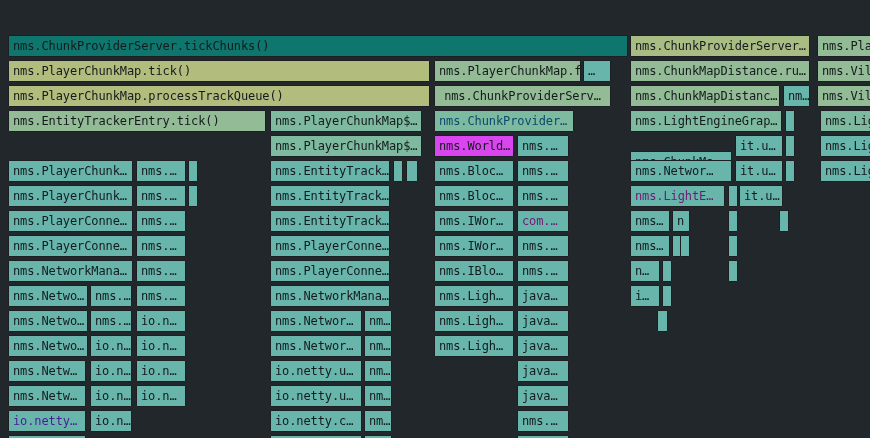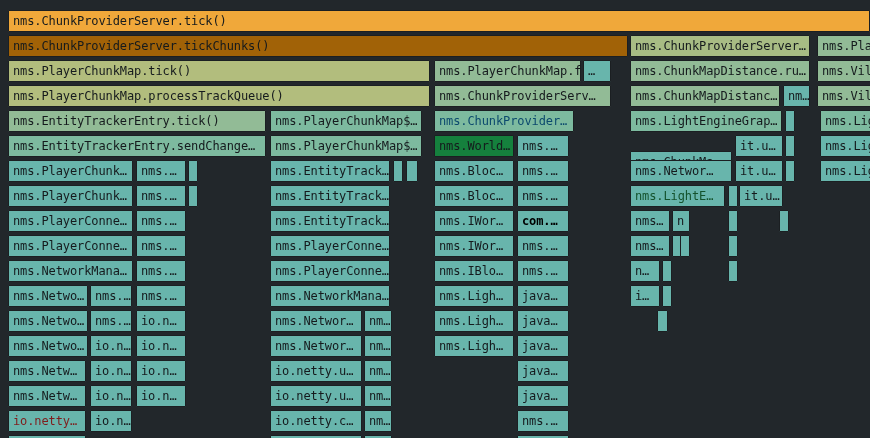--- a/index.html
+++ b/index.html
@@ -21,43 +21,41 @@
     white-space:nowrap;
     overflow:hidden;
     padding:0 4px;
     letter-spacing:-0.1px;
   }
 </style>
 </head>
 <body>
 
 <div id="flame" style="background: rgb(34, 39, 43); width: 870px; height: 438px;">
-    <div class="frame" style="left: 8px; top: 10px; width: 862px; height: 22px; background: rgb(240, 168, 58); border-color: rgb(27, 31, 34); color: rgb(21, 26, 29);">nms.ChunkProviderServer.tick()</div>
-    <div class="frame" style="left: 8px; top: 35px; width: 620px; height: 22px; background: #a16207; border-color: rgb(27, 31, 34); color: rgb(21, 26, 29);">nms.ChunkProviderServer.tickChunks()</div>
+    <div class="frame" style="left: 8px; top: 35px; width: 620px; height: 22px; background: #0f766e; border-color: rgb(27, 31, 34); color: rgb(21, 26, 29);">nms.ChunkProviderServer.tickChunks()</div>
     <div class="frame" style="left: 630px; top: 35px; width: 180px; height: 22px; background: rgb(168, 188, 132); border-color: rgb(27, 31, 34); color: rgb(21, 26, 29);">nms.ChunkProviderServer…</div>
     <div class="frame" style="left: 817px; top: 35px; width: 56px; height: 22px; background: rgb(146, 187, 150); border-color: rgb(27, 31, 34); color: rgb(21, 26, 29);">nms.Play</div>
     <div class="frame" style="left: 8px; top: 60px; width: 422px; height: 22px; background: rgb(178, 189, 125); border-color: rgb(27, 31, 34); color: rgb(21, 26, 29);">nms.PlayerChunkMap.tick()</div>
     <div class="frame" style="left: 434px; top: 60px; width: 147px; height: 22px; background: rgb(146, 187, 150); border-color: rgb(27, 31, 34); color: rgb(21, 26, 29);">nms.PlayerChunkMap.fo…</div>
     <div class="frame" style="left: 583px; top: 60px; width: 28px; height: 22px; background: rgb(104, 181, 172); border-color: rgb(27, 31, 34); color: rgb(21, 26, 29);">…</div>
     <div class="frame" style="left: 630px; top: 60px; width: 180px; height: 22px; background: rgb(146, 187, 150); border-color: rgb(27, 31, 34); color: rgb(21, 26, 29);">nms.ChunkMapDistance.ru…</div>
     <div class="frame" style="left: 817px; top: 60px; width: 56px; height: 22px; background: rgb(146, 187, 150); border-color: rgb(27, 31, 34); color: rgb(21, 26, 29);">nms.Vill</div>
     <div class="frame" style="left: 8px; top: 85px; width: 422px; height: 22px; background: rgb(178, 189, 125); border-color: rgb(27, 31, 34); color: rgb(21, 26, 29);">nms.PlayerChunkMap.processTrackQueue()</div>
-    <div class="frame" style="left: 434px; top: 85px; width: 177px; height: 22px; background: rgb(146, 187, 150); border-color: rgb(27, 31, 34); color: rgb(21, 26, 29);">nms.ChunkProviderServ…</div>
+    <div class="frame" style="left: 434px; top: 85px; width: 177px; height: 22px; background: rgb(146, 187, 150); border-color: rgb(27, 31, 34); color: rgb(21, 26, 29); text-align: center;">nms.ChunkProviderServ…</div>
     <div class="frame" style="left: 630px; top: 85px; width: 150px; height: 22px; background: rgb(146, 187, 150); border-color: rgb(27, 31, 34); color: rgb(21, 26, 29); text-align: center;">nms.ChunkMapDistanc…</div>
     <div class="frame" style="left: 783px; top: 85px; width: 27px; height: 22px; background: rgb(104, 181, 172); border-color: rgb(27, 31, 34); color: rgb(21, 26, 29);">nm…</div>
     <div class="frame" style="left: 817px; top: 85px; width: 56px; height: 22px; background: rgb(146, 187, 150); border-color: rgb(27, 31, 34); color: rgb(21, 26, 29);">nms.Vill</div>
     <div class="frame" style="left: 8px; top: 110px; width: 258px; height: 22px; background: rgb(146, 187, 150); border-color: rgb(27, 31, 34); color: rgb(21, 26, 29);">nms.EntityTrackerEntry.tick()</div>
     <div class="frame" style="left: 270px; top: 110px; width: 152px; height: 22px; background: rgb(125, 186, 159); border-color: rgb(27, 31, 34); color: rgb(21, 26, 29);">nms.PlayerChunkMap$…</div>
     <div class="frame" style="left: 434px; top: 110px; width: 140px; height: 22px; background: rgb(125, 186, 159); border-color: rgb(27, 31, 34); color: #0c4a6e;">nms.ChunkProvider…</div>
     <div class="frame" style="left: 630px; top: 110px; width: 152px; height: 22px; background: rgb(125, 186, 159); border-color: rgb(27, 31, 34); color: rgb(21, 26, 29);">nms.LightEngineGrap…</div>
     <div class="frame" style="left: 785px; top: 110px; width: 9px; height: 22px; background: rgb(104, 181, 172); border-color: rgb(27, 31, 34); color: rgb(21, 26, 29);"></div>
     <div class="frame" style="left: 820px; top: 110px; width: 53px; height: 22px; background: rgb(125, 186, 159); border-color: rgb(27, 31, 34); color: rgb(21, 26, 29);">nms.Ligh</div>
-    <div class="frame" style="left: 8px; top: 135px; width: 258px; height: 22px; background: rgb(125, 186, 159); border-color: rgb(27, 31, 34); color: rgb(21, 26, 29);">nms.EntityTrackerEntry.sendChange…</div>
     <div class="frame" style="left: 270px; top: 135px; width: 152px; height: 22px; background: rgb(125, 186, 159); border-color: rgb(27, 31, 34); color: rgb(21, 26, 29);">nms.PlayerChunkMap$…</div>
-    <div class="frame" style="left: 434px; top: 135px; width: 80px; height: 22px; background: #15803d; border-color: rgb(27, 31, 34); color: rgb(21, 26, 29);">nms.World…</div>
+    <div class="frame" style="left: 434px; top: 135px; width: 80px; height: 22px; background: #d946ef; border-color: rgb(27, 31, 34); color: rgb(21, 26, 29);">nms.World…</div>
     <div class="frame" style="left: 517px; top: 135px; width: 52px; height: 22px; background: rgb(104, 181, 172); border-color: rgb(27, 31, 34); color: rgb(21, 26, 29);">nms.…</div>
     <div class="frame" style="left: 630px; top: 151px; width: 102px; height: 22px; background: rgb(104, 181, 172); border-color: rgb(27, 31, 34); color: rgb(21, 26, 29);">nms.ChunkMa…</div>
     <div class="frame" style="left: 735px; top: 135px; width: 48px; height: 22px; background: rgb(104, 181, 172); border-color: rgb(27, 31, 34); color: rgb(21, 26, 29);">it.u…</div>
     <div class="frame" style="left: 785px; top: 135px; width: 9px; height: 22px; background: rgb(104, 181, 172); border-color: rgb(27, 31, 34); color: rgb(21, 26, 29);"></div>
     <div class="frame" style="left: 820px; top: 135px; width: 53px; height: 22px; background: rgb(104, 181, 172); border-color: rgb(27, 31, 34); color: rgb(21, 26, 29);">nms.Ligh</div>
     <div class="frame" style="left: 8px; top: 160px; width: 125px; height: 22px; background: rgb(104, 181, 172); border-color: rgb(27, 31, 34); color: rgb(21, 26, 29);">nms.PlayerChunk…</div>
     <div class="frame" style="left: 136px; top: 160px; width: 50px; height: 22px; background: rgb(104, 181, 172); border-color: rgb(27, 31, 34); color: rgb(21, 26, 29);">nms.…</div>
     <div class="frame" style="left: 188px; top: 160px; width: 6px; height: 22px; background: rgb(104, 181, 172); border-color: rgb(27, 31, 34); color: rgb(21, 26, 29);"></div>
     <div class="frame" style="left: 270px; top: 160px; width: 120px; height: 22px; background: rgb(104, 181, 172); border-color: rgb(27, 31, 34); color: rgb(21, 26, 29);">nms.EntityTrack…</div>
     <div class="frame" style="left: 393px; top: 160px; width: 10px; height: 22px; background: rgb(104, 181, 172); border-color: rgb(27, 31, 34); color: rgb(21, 26, 29);"></div>
@@ -67,28 +65,28 @@
     <div class="frame" style="left: 630px; top: 160px; width: 102px; height: 22px; background: rgb(104, 181, 172); border-color: rgb(27, 31, 34); color: rgb(21, 26, 29);">nms.Networ…</div>
     <div class="frame" style="left: 735px; top: 160px; width: 48px; height: 22px; background: rgb(104, 181, 172); border-color: rgb(27, 31, 34); color: rgb(21, 26, 29);">it.u…</div>
     <div class="frame" style="left: 785px; top: 160px; width: 9px; height: 22px; background: rgb(104, 181, 172); border-color: rgb(27, 31, 34); color: rgb(21, 26, 29);"></div>
     <div class="frame" style="left: 820px; top: 160px; width: 53px; height: 22px; background: rgb(104, 181, 172); border-color: rgb(27, 31, 34); color: rgb(21, 26, 29);">nms.Ligh</div>
     <div class="frame" style="left: 8px; top: 185px; width: 125px; height: 22px; background: rgb(104, 181, 172); border-color: rgb(27, 31, 34); color: rgb(21, 26, 29);">nms.PlayerChunk…</div>
     <div class="frame" style="left: 136px; top: 185px; width: 50px; height: 22px; background: rgb(104, 181, 172); border-color: rgb(27, 31, 34); color: rgb(21, 26, 29);">nms.…</div>
     <div class="frame" style="left: 188px; top: 185px; width: 6px; height: 22px; background: rgb(104, 181, 172); border-color: rgb(27, 31, 34); color: rgb(21, 26, 29);"></div>
     <div class="frame" style="left: 270px; top: 185px; width: 120px; height: 22px; background: rgb(104, 181, 172); border-color: rgb(27, 31, 34); color: rgb(21, 26, 29);">nms.EntityTrack…</div>
     <div class="frame" style="left: 434px; top: 185px; width: 80px; height: 22px; background: rgb(104, 181, 172); border-color: rgb(27, 31, 34); color: rgb(21, 26, 29);">nms.Bloc…</div>
     <div class="frame" style="left: 517px; top: 185px; width: 52px; height: 22px; background: rgb(104, 181, 172); border-color: rgb(27, 31, 34); color: rgb(21, 26, 29);">nms.…</div>
-    <div class="frame" style="left: 630px; top: 185px; width: 95px; height: 22px; background: rgb(104, 181, 172); border-color: rgb(27, 31, 34); color: #14532d;">nms.LightE…</div>
+    <div class="frame" style="left: 630px; top: 185px; width: 95px; height: 22px; background: rgb(104, 181, 172); border-color: rgb(27, 31, 34); color: #701a75;">nms.LightE…</div>
     <div class="frame" style="left: 728px; top: 185px; width: 8px; height: 22px; background: rgb(104, 181, 172); border-color: rgb(27, 31, 34); color: rgb(21, 26, 29);"></div>
     <div class="frame" style="left: 739px; top: 185px; width: 44px; height: 22px; background: rgb(104, 181, 172); border-color: rgb(27, 31, 34); color: rgb(21, 26, 29);">it.u…</div>
     <div class="frame" style="left: 8px; top: 210px; width: 125px; height: 22px; background: rgb(104, 181, 172); border-color: rgb(27, 31, 34); color: rgb(21, 26, 29);">nms.PlayerConne…</div>
     <div class="frame" style="left: 136px; top: 210px; width: 50px; height: 22px; background: rgb(104, 181, 172); border-color: rgb(27, 31, 34); color: rgb(21, 26, 29);">nms.…</div>
     <div class="frame" style="left: 270px; top: 210px; width: 120px; height: 22px; background: rgb(104, 181, 172); border-color: rgb(27, 31, 34); color: rgb(21, 26, 29);">nms.EntityTrack…</div>
     <div class="frame" style="left: 434px; top: 210px; width: 80px; height: 22px; background: rgb(104, 181, 172); border-color: rgb(27, 31, 34); color: rgb(21, 26, 29);">nms.IWor…</div>
-    <div class="frame" style="left: 517px; top: 210px; width: 52px; height: 22px; background: rgb(104, 181, 172); border-color: rgb(27, 31, 34); color: #000000; font-weight: bold;">com.…</div>
+    <div class="frame" style="left: 517px; top: 210px; width: 52px; height: 22px; background: rgb(104, 181, 172); border-color: rgb(27, 31, 34); color: #701a75;">com.…</div>
     <div class="frame" style="left: 630px; top: 210px; width: 40px; height: 22px; background: rgb(104, 181, 172); border-color: rgb(27, 31, 34); color: rgb(21, 26, 29);">nms…</div>
     <div class="frame" style="left: 672px; top: 210px; width: 18px; height: 22px; background: rgb(104, 181, 172); border-color: rgb(27, 31, 34); color: rgb(21, 26, 29);">n</div>
     <div class="frame" style="left: 728px; top: 210px; width: 8px; height: 22px; background: rgb(104, 181, 172); border-color: rgb(27, 31, 34); color: rgb(21, 26, 29);"></div>
     <div class="frame" style="left: 779px; top: 210px; width: 5px; height: 22px; background: rgb(104, 181, 172); border-color: rgb(27, 31, 34); color: rgb(21, 26, 29);"></div>
     <div class="frame" style="left: 8px; top: 235px; width: 125px; height: 22px; background: rgb(104, 181, 172); border-color: rgb(27, 31, 34); color: rgb(21, 26, 29);">nms.PlayerConne…</div>
     <div class="frame" style="left: 136px; top: 235px; width: 50px; height: 22px; background: rgb(104, 181, 172); border-color: rgb(27, 31, 34); color: rgb(21, 26, 29);">nms.…</div>
     <div class="frame" style="left: 270px; top: 235px; width: 120px; height: 22px; background: rgb(104, 181, 172); border-color: rgb(27, 31, 34); color: rgb(21, 26, 29);">nms.PlayerConne…</div>
     <div class="frame" style="left: 434px; top: 235px; width: 80px; height: 22px; background: rgb(104, 181, 172); border-color: rgb(27, 31, 34); color: rgb(21, 26, 29);">nms.IWor…</div>
     <div class="frame" style="left: 517px; top: 235px; width: 52px; height: 22px; background: rgb(104, 181, 172); border-color: rgb(27, 31, 34); color: rgb(21, 26, 29);">nms.…</div>
     <div class="frame" style="left: 630px; top: 235px; width: 40px; height: 22px; background: rgb(104, 181, 172); border-color: rgb(27, 31, 34); color: rgb(21, 26, 29);">nms…</div>
@@ -131,21 +129,21 @@
     <div class="frame" style="left: 136px; top: 360px; width: 50px; height: 22px; background: rgb(104, 181, 172); border-color: rgb(27, 31, 34); color: rgb(21, 26, 29);">io.n…</div>
     <div class="frame" style="left: 270px; top: 360px; width: 92px; height: 22px; background: rgb(104, 181, 172); border-color: rgb(27, 31, 34); color: rgb(21, 26, 29);">io.netty.u…</div>
     <div class="frame" style="left: 364px; top: 360px; width: 28px; height: 22px; background: rgb(104, 181, 172); border-color: rgb(27, 31, 34); color: rgb(21, 26, 29);">nm…</div>
     <div class="frame" style="left: 517px; top: 360px; width: 52px; height: 22px; background: rgb(104, 181, 172); border-color: rgb(27, 31, 34); color: rgb(21, 26, 29);">java…</div>
     <div class="frame" style="left: 8px; top: 385px; width: 78px; height: 22px; background: rgb(104, 181, 172); border-color: rgb(27, 31, 34); color: rgb(21, 26, 29);">nms.Netw…</div>
     <div class="frame" style="left: 90px; top: 385px; width: 42px; height: 22px; background: rgb(104, 181, 172); border-color: rgb(27, 31, 34); color: rgb(21, 26, 29);">io.n…</div>
     <div class="frame" style="left: 136px; top: 385px; width: 50px; height: 22px; background: rgb(104, 181, 172); border-color: rgb(27, 31, 34); color: rgb(21, 26, 29);">io.n…</div>
     <div class="frame" style="left: 270px; top: 385px; width: 92px; height: 22px; background: rgb(104, 181, 172); border-color: rgb(27, 31, 34); color: rgb(21, 26, 29);">io.netty.u…</div>
     <div class="frame" style="left: 364px; top: 385px; width: 28px; height: 22px; background: rgb(104, 181, 172); border-color: rgb(27, 31, 34); color: rgb(21, 26, 29);">nm…</div>
     <div class="frame" style="left: 517px; top: 385px; width: 52px; height: 22px; background: rgb(104, 181, 172); border-color: rgb(27, 31, 34); color: rgb(21, 26, 29);">java…</div>
-    <div class="frame" style="left: 8px; top: 410px; width: 78px; height: 22px; background: rgb(104, 181, 172); border-color: rgb(27, 31, 34); color: #7f1d1d;">io.netty…</div>
+    <div class="frame" style="left: 8px; top: 410px; width: 78px; height: 22px; background: rgb(104, 181, 172); border-color: rgb(27, 31, 34); color: #4c1d95;">io.netty…</div>
     <div class="frame" style="left: 90px; top: 410px; width: 42px; height: 22px; background: rgb(104, 181, 172); border-color: rgb(27, 31, 34); color: rgb(21, 26, 29);">io.n…</div>
     <div class="frame" style="left: 270px; top: 410px; width: 92px; height: 22px; background: rgb(104, 181, 172); border-color: rgb(27, 31, 34); color: rgb(21, 26, 29);">io.netty.c…</div>
     <div class="frame" style="left: 364px; top: 410px; width: 28px; height: 22px; background: rgb(104, 181, 172); border-color: rgb(27, 31, 34); color: rgb(21, 26, 29);">nm…</div>
     <div class="frame" style="left: 517px; top: 410px; width: 52px; height: 22px; background: rgb(104, 181, 172); border-color: rgb(27, 31, 34); color: rgb(21, 26, 29);">nms.…</div>
     <div class="frame" style="left: 8px; top: 435px; width: 78px; height: 22px; background: rgb(104, 181, 172); border-color: rgb(27, 31, 34); color: rgb(21, 26, 29);">io.netty…</div>
     <div class="frame" style="left: 270px; top: 435px; width: 92px; height: 22px; background: rgb(104, 181, 172); border-color: rgb(27, 31, 34); color: rgb(21, 26, 29);">io.netty.c…</div>
     <div class="frame" style="left: 364px; top: 435px; width: 28px; height: 22px; background: rgb(104, 181, 172); border-color: rgb(27, 31, 34); color: rgb(21, 26, 29);">io…</div>
     <div class="frame" style="left: 517px; top: 435px; width: 52px; height: 22px; background: rgb(104, 181, 172); border-color: rgb(27, 31, 34); color: rgb(21, 26, 29);">nms.…</div>
   </div>
 

